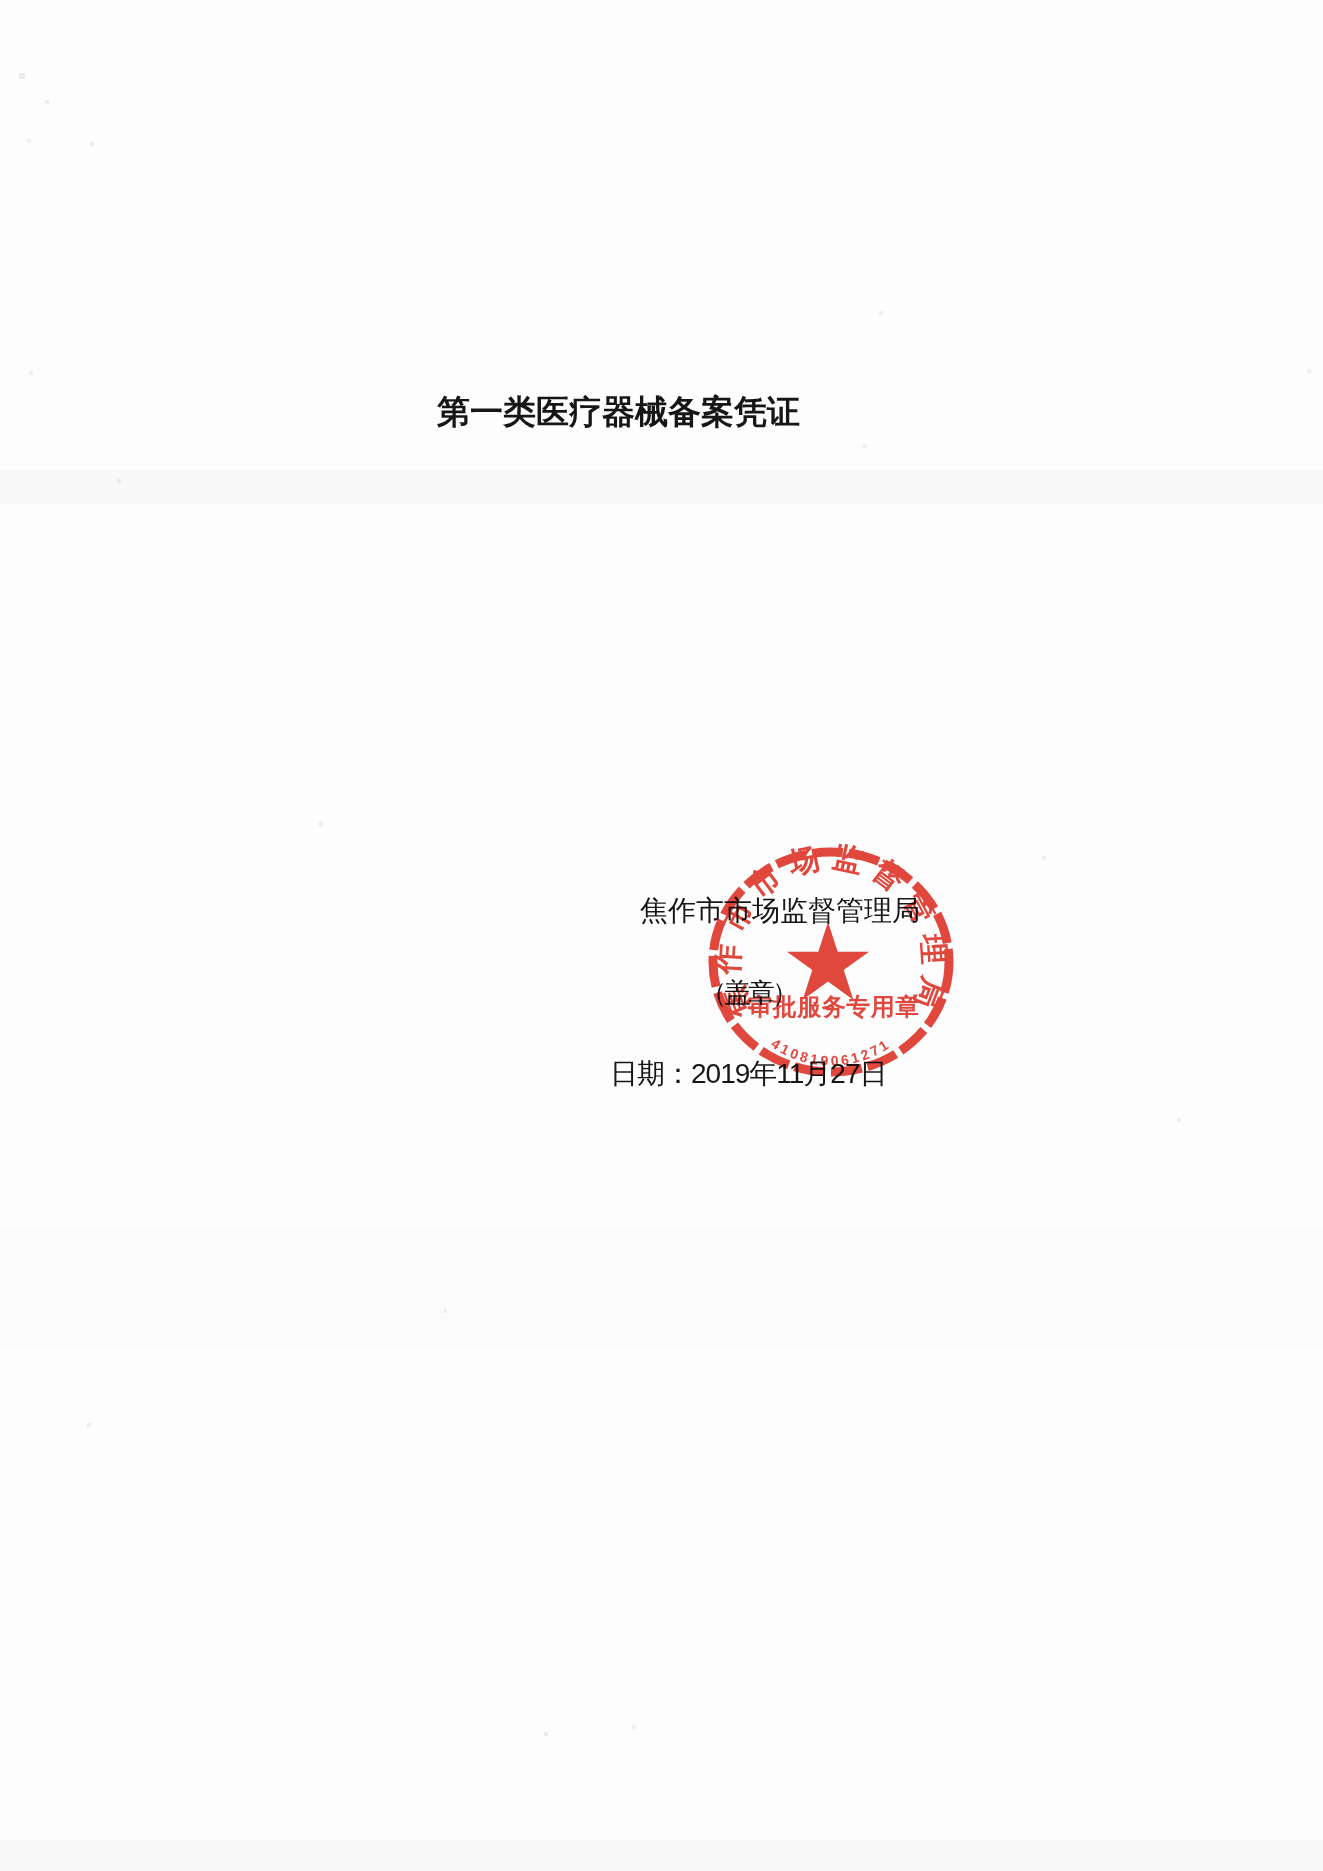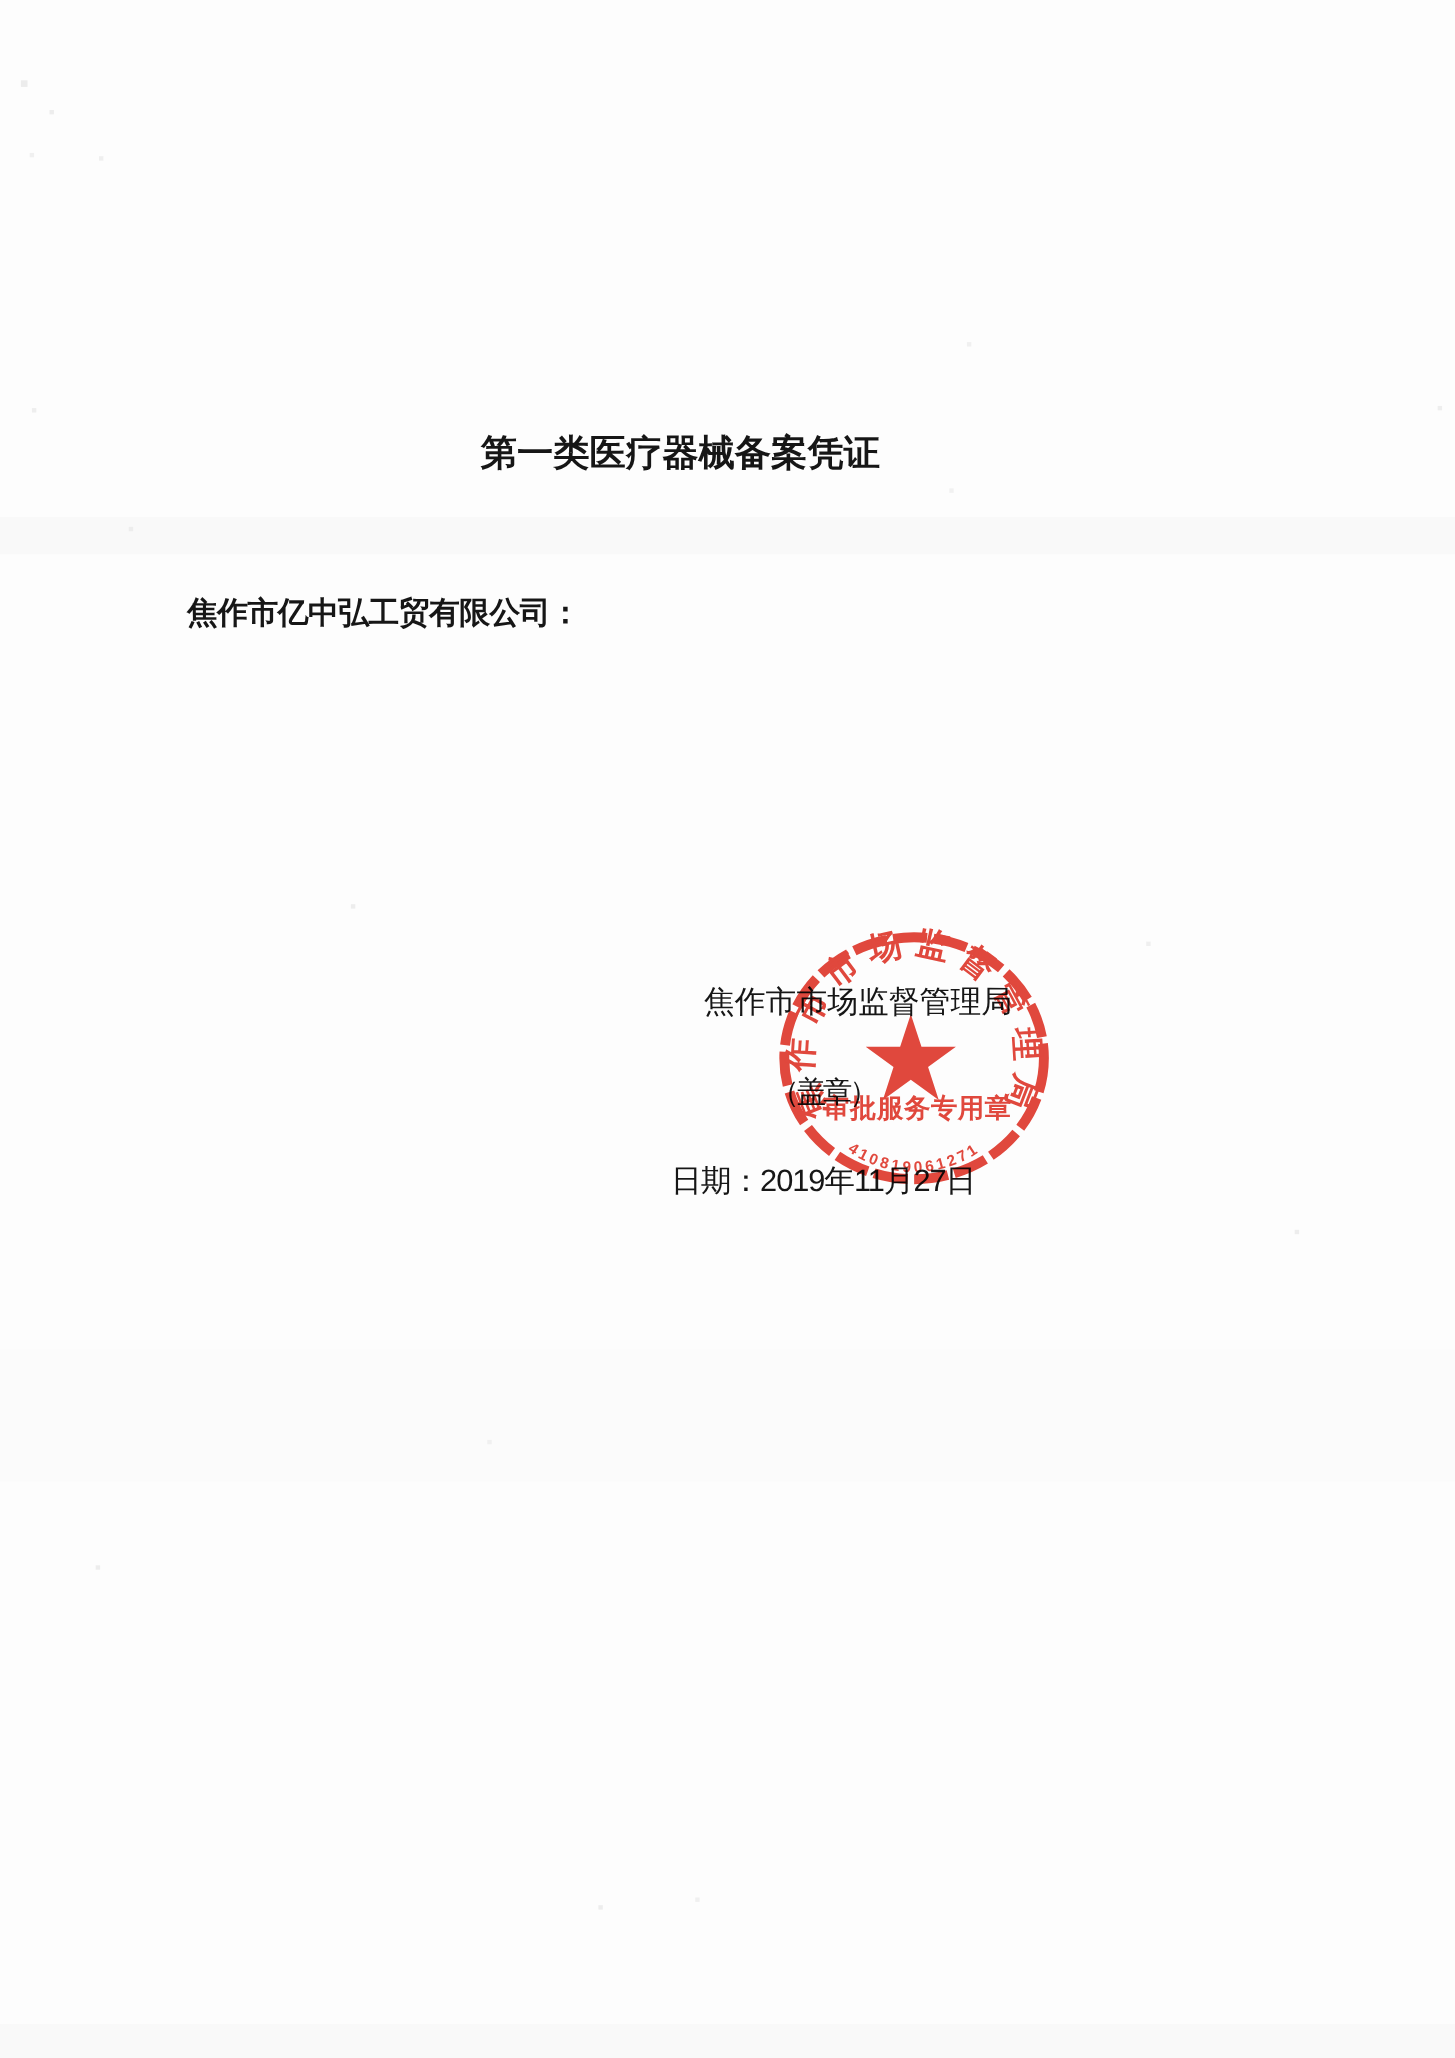--- a/index.html
+++ b/index.html
@@ -78,21 +78,20 @@
 
 <div class="page">
 
   <div class="scan-band band-1"></div>
   <div class="scan-band band-2"></div>
   <div class="scan-band band-3"></div>
   <div class="specks"></div>
 
   <div class="doc-title">第一类医疗器械备案凭证</div>
 
-  <div class="addressee">焦作市亿中弘工贸有限公司：</div>
 
 
   <div class="issuer-line">焦作市市场监督管理局</div>
 
   <div class="seal-note">（盖章）</div>
 
   <div class="date-line">日期：2019年11月27日</div>
 
   <svg class="stamp" viewBox="-130 -131 260 260" xmlns="http://www.w3.org/2000/svg">
     <defs>

